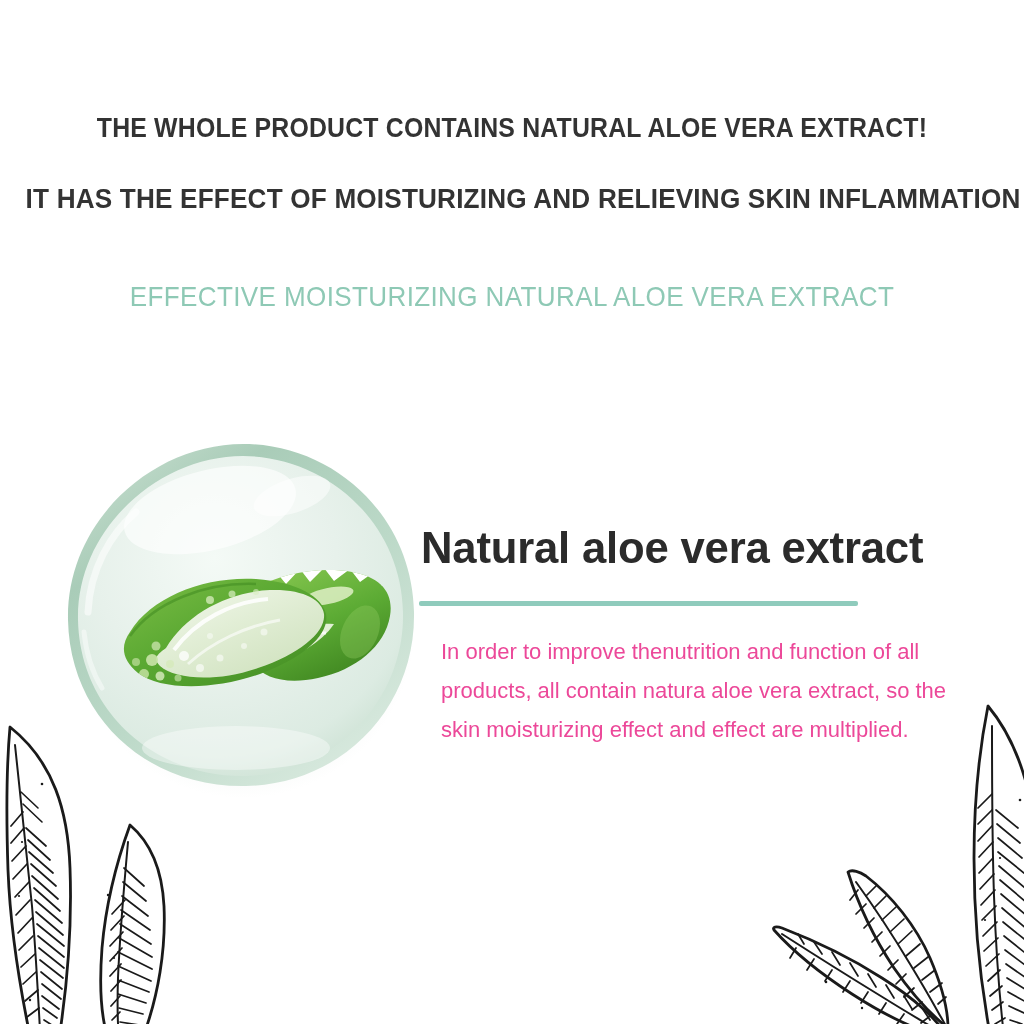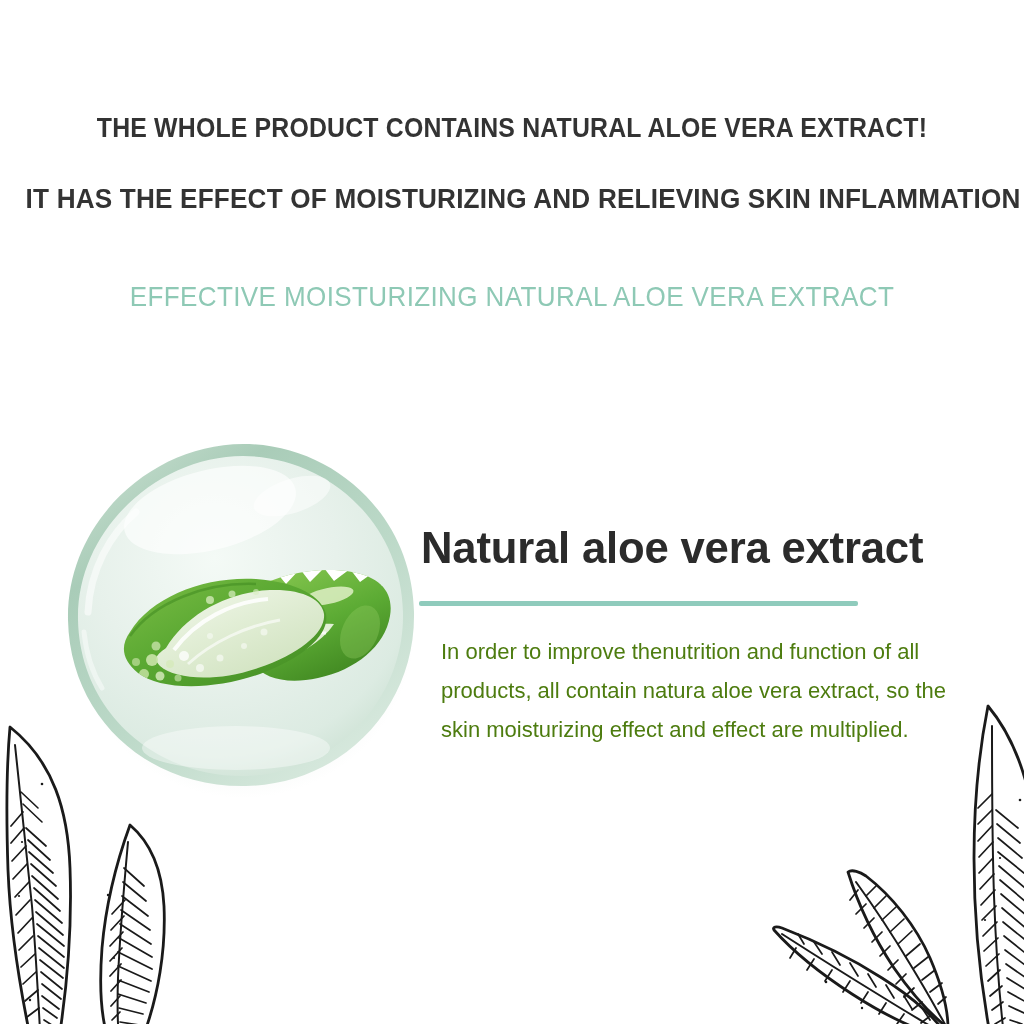--- a/index.html
+++ b/index.html
@@ -95,21 +95,21 @@
     background: #8fcbbc;
     border-radius: 2px;
   }
   #product-body {
     position: absolute;
     left: 441px;
     top: 632px;
     width: 528px;
     font-size: 22px;
     line-height: 39px;
-    color: #4d7c0f;
+    color: #ec4899;
     font-weight: 400;
     font-family: "Liberation Sans", sans-serif;
   }
   #product-body p {
     margin: 0;
   }
 
   
   .leaf-cluster {
     position: absolute;

